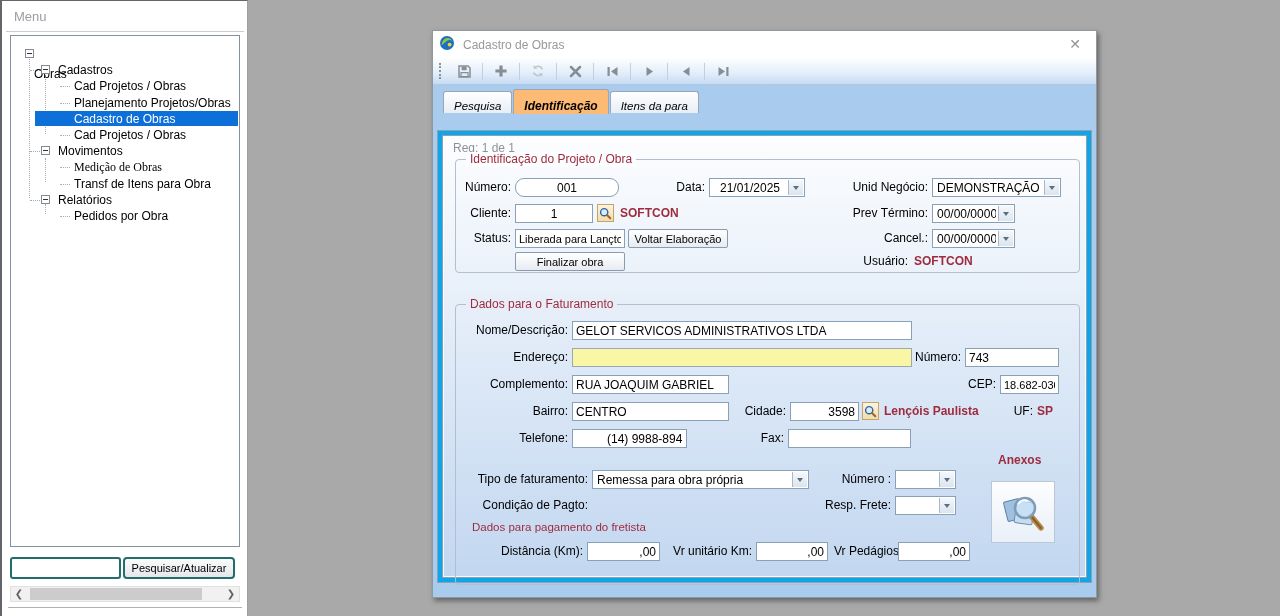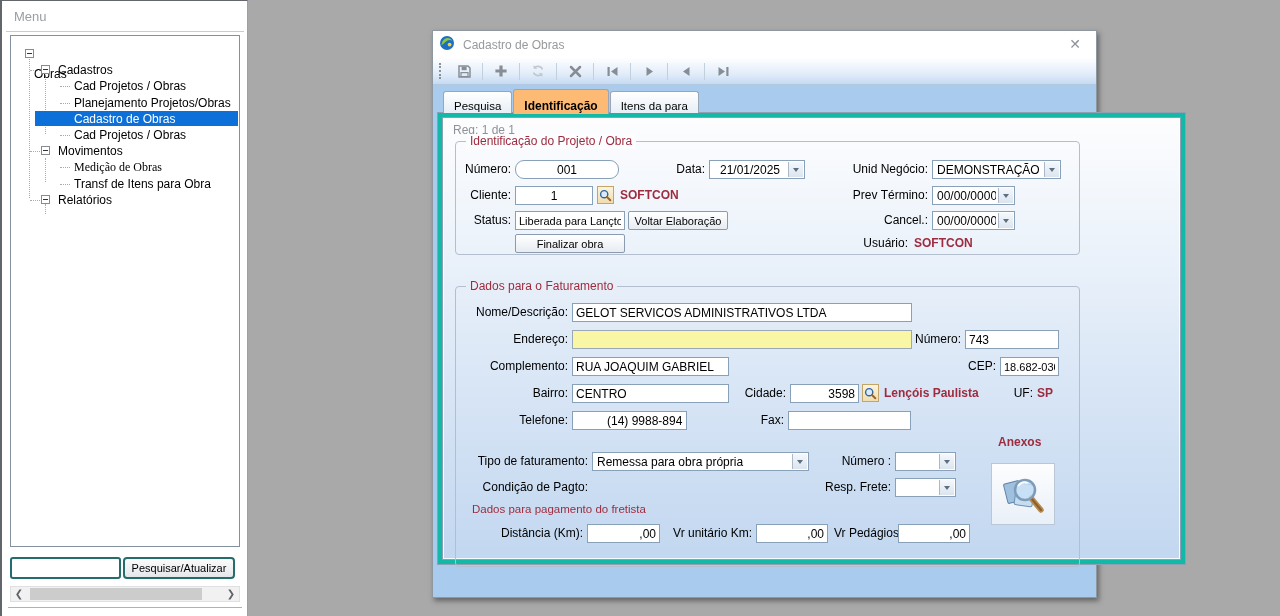--- a/index.html
+++ b/index.html
@@ -43,24 +43,24 @@
   .toolbar { position:absolute; left:0; top:27px; right:0; height:27px;
     background:linear-gradient(#fefeff,#e2edf9 60%,#c6dbf3); border-bottom:1px solid #b3c9e0;
     display:flex; align-items:center; padding-left:5px; }
   .grip { width:3px; height:16px; border-left:2px dotted #8b929a; margin:0 7px 0 1px; }
   .tb-btn { width:30px; height:22px; display:flex; align-items:center; justify-content:center; }
   .tb-btn.disabled { opacity:.9; }
   .tb-sep { width:1px; height:17px; background:#c2cfdd; margin:0 3px; }
 
   .tabstrip { position:absolute; left:10px; top:57px; height:25px; display:flex; align-items:flex-end; z-index:3; }
   .tab { height:22px; line-height:21px; padding:4px 10px; background:linear-gradient(#ffffff,#e7eef6);
-    border:1px solid #98a6b8; border-bottom:none; border-radius:3px 3px 0 0; font-size:11.5px; margin-right:1px; }
+    border:1px solid #98a6b8; border-bottom:none; border-radius:3px 3px 0 0; font-size:11.5px; margin-right:1px;font-style:italic; }
   .tab.active { height:25px; line-height:25px; background:#fdba74; font-weight:bold; font-size:12px; margin-bottom:-1px; z-index:4; position:relative; }
 
-  .tab-page { position:absolute; left:4px; top:81px; width:749px; height:453px; background:#14b8a6; border:1px solid #8fa0b2; z-index:2; }
+  .tab-page { position:absolute; left:4px; top:99px; width:655px; height:453px; background:#0ea5e9; border:1px solid #8fa0b2; z-index:2; }
   .main-panel { position:absolute; left:4px; top:4px; right:4px; bottom:4px; border:1px solid #8ba0b5;
     background:linear-gradient(180deg,#fdfdfe 0%,#eef4fb 25%,#d6e4f5 65%,#c2d7f0 100%);
     box-shadow:inset 0 0 0 1px rgba(255,255,255,.85); }
   .reg-caption { position:absolute; left:10px; top:5px; color:#8e9297; font-size:12px; }
 
   .grp { position:absolute; border:1px solid #b3bfce; border-radius:4px; }
   .grp-legend { position:absolute; top:-8px; left:10px; padding:0 4px; font-size:12px; color:#9e2b3e; line-height:15px; white-space:nowrap; }
   .bg1 { background:#fcfdfe; } .bg2 { background:#e7eef8; }
   #fs-ident { left:12px; top:23px; width:625px; height:114px; }
   #fs-fatur { left:12px; top:152px; width:625px; height:281px;margin-top:16px; }
@@ -124,20 +124,23 @@
         <div class="tree-row has-stub" style="top: 123.4px; font-family: Liberation Serif, serif; --sl: 49px;">
           <span class="tree-label" style="left: 60px;">Medição de Obras</span>
         </div>
         <div class="tree-row has-stub" style="top: 139.6px; --sl: 49px;">
           <span class="tree-label" style="left: 60px;">Transf de Itens para Obra</span>
         </div>
         <div class="tree-row has-stub" style="top: 155.8px; --sl: 19px;">
           <div class="expander" style="left: 30px;"></div>
           <span class="tree-label" style="left: 44px;">Relatórios</span>
         </div>
+        <div class="tree-row has-stub" style="top: 172px; --sl: 49px;">
+          <span class="tree-label" style="left: 60px;">Pedidos por Obra</span>
+        </div>
       </div>
   </div>
   <input class="search-input" type="text" value="" style="">
   <div class="search-btn">Pesquisar/Atualizar</div>
   <div class="hscroll">
     <div class="hs-arrow left">❮</div>
     <div class="hs-thumb"></div>
     <div class="hs-arrow right">❯</div>
   </div>
   <div class="panel-bottom-line"></div>

